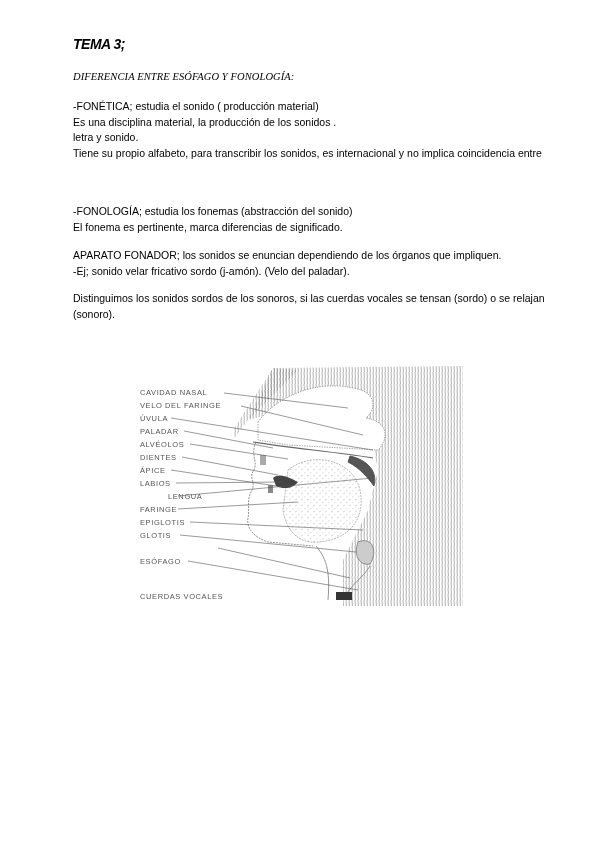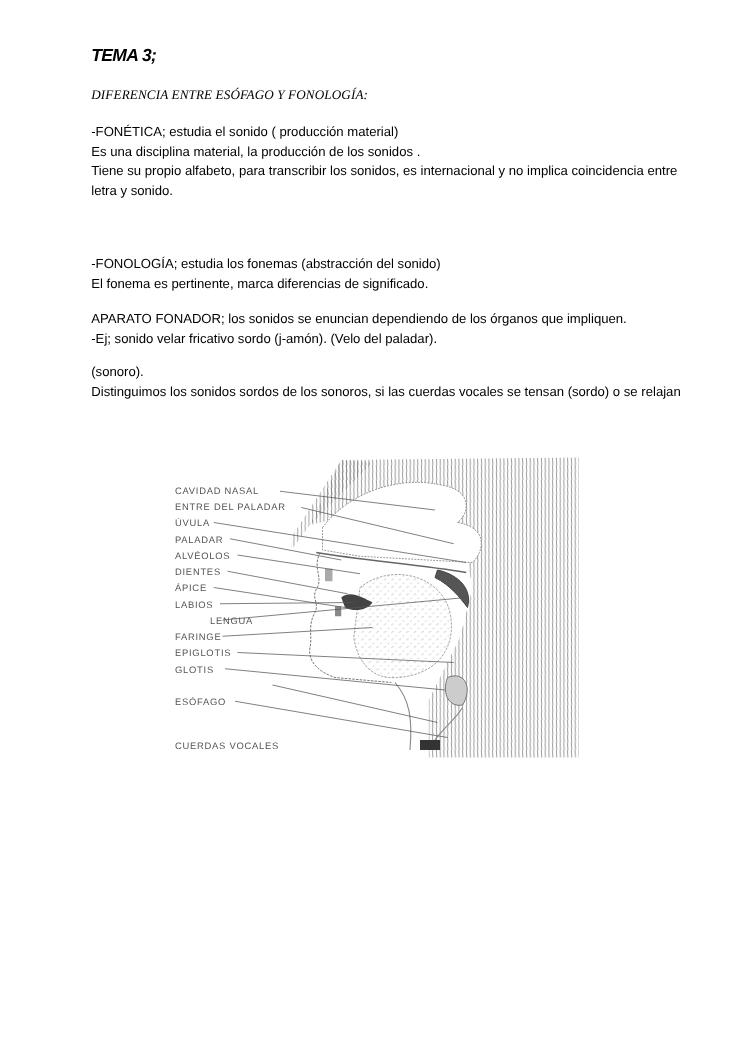--- a/index.html
+++ b/index.html
@@ -30,37 +30,37 @@
 </head>
 <body>
 
 <div class="page">
   <div class="title">TEMA 3;</div>
   <div class="subtitle">DIFERENCIA ENTRE ESÓFAGO Y FONOLOGÍA:</div>
 
   <div class="para" style="top:99px;">
     <span class="line">-FONÉTICA; estudia el sonido ( producción material)</span>
     <span class="line">Es una disciplina material, la producción de los sonidos .</span>
+    <span class="line">letra y sonido.</span>
     <span class="line">Tiene su propio alfabeto, para transcribir los sonidos, es internacional y no implica  coincidencia entre</span>
-    <span class="line">letra y sonido.</span>
   </div>
 
   <div class="para" style="top:204px;">
     <span class="line">-FONOLOGÍA; estudia los fonemas (abstracción del sonido)</span>
     <span class="line">El fonema es pertinente, marca diferencias de significado.</span>
   </div>
 
   <div class="para" style="top:248px;">
     <span class="line">APARATO FONADOR; los sonidos se enuncian dependiendo de los órganos que impliquen.</span>
     <span class="line">-Ej; sonido velar fricativo sordo (j-amón). (Velo del paladar).</span>
   </div>
 
   <div class="para" style="top:291px;">
+    <span class="line">Distinguimos los sonidos sordos de los sonoros, si las cuerdas vocales se tensan (sordo) o se relajan</span>
     <span class="line">(sonoro).</span>
-    <span class="line">Distinguimos los sonidos sordos de los sonoros, si las cuerdas vocales se tensan (sordo) o se relajan</span>
   </div>
 
   <div class="figure">
     <svg width="330" height="250" viewBox="0 0 330 250">
       <defs>
         <pattern id="hatch" width="3" height="6" patternUnits="userSpaceOnUse">
           <line x1="1" y1="0" x2="1.4" y2="6" stroke="#777" stroke-width="0.7"></line>
         </pattern>
         <pattern id="dots" width="6" height="6" patternUnits="userSpaceOnUse">
           <line x1="1" y1="2" x2="3" y2="1" stroke="#aaa" stroke-width="0.5"></line>
@@ -101,21 +101,21 @@
         <line x1="38" y1="123" x2="145" y2="122"></line>
         <line x1="40" y1="136" x2="235" y2="118"></line>
         <line x1="40" y1="149" x2="160" y2="142"></line>
         <line x1="52" y1="162" x2="225" y2="170"></line>
         <line x1="42" y1="175" x2="218" y2="192"></line>
         <line x1="80" y1="188" x2="212" y2="218"></line>
         <line x1="50" y1="201" x2="220" y2="230"></line>
       </g>
     </svg>
     <span class="fig-label" style="left:2px; top:28px;">CAVIDAD NASAL</span>
-    <span class="fig-label" style="left:2px; top:41px;">ENTRE DEL PALADAR</span>
+    <span class="fig-label" style="left:2px; top:41px;">VELO DEL FARINGE</span>
     <span class="fig-label" style="left:2px; top:54px;">ÚVULA</span>
     <span class="fig-label" style="left:2px; top:67px;">PALADAR</span>
     <span class="fig-label" style="left:2px; top:80px;">ALVÉOLOS</span>
     <span class="fig-label" style="left:2px; top:93px;">DIENTES</span>
     <span class="fig-label" style="left:2px; top:106px;">ÁPICE</span>
     <span class="fig-label" style="left:2px; top:119px;">LABIOS</span>
     <span class="fig-label" style="left:2px; top:132px;padding-left:28px;">LENGUA</span>
     <span class="fig-label" style="left:2px; top:145px;">FARINGE</span>
     <span class="fig-label" style="left:2px; top:158px;">EPIGLOTIS</span>
     <span class="fig-label" style="left:2px; top:171px;">GLOTIS</span>

